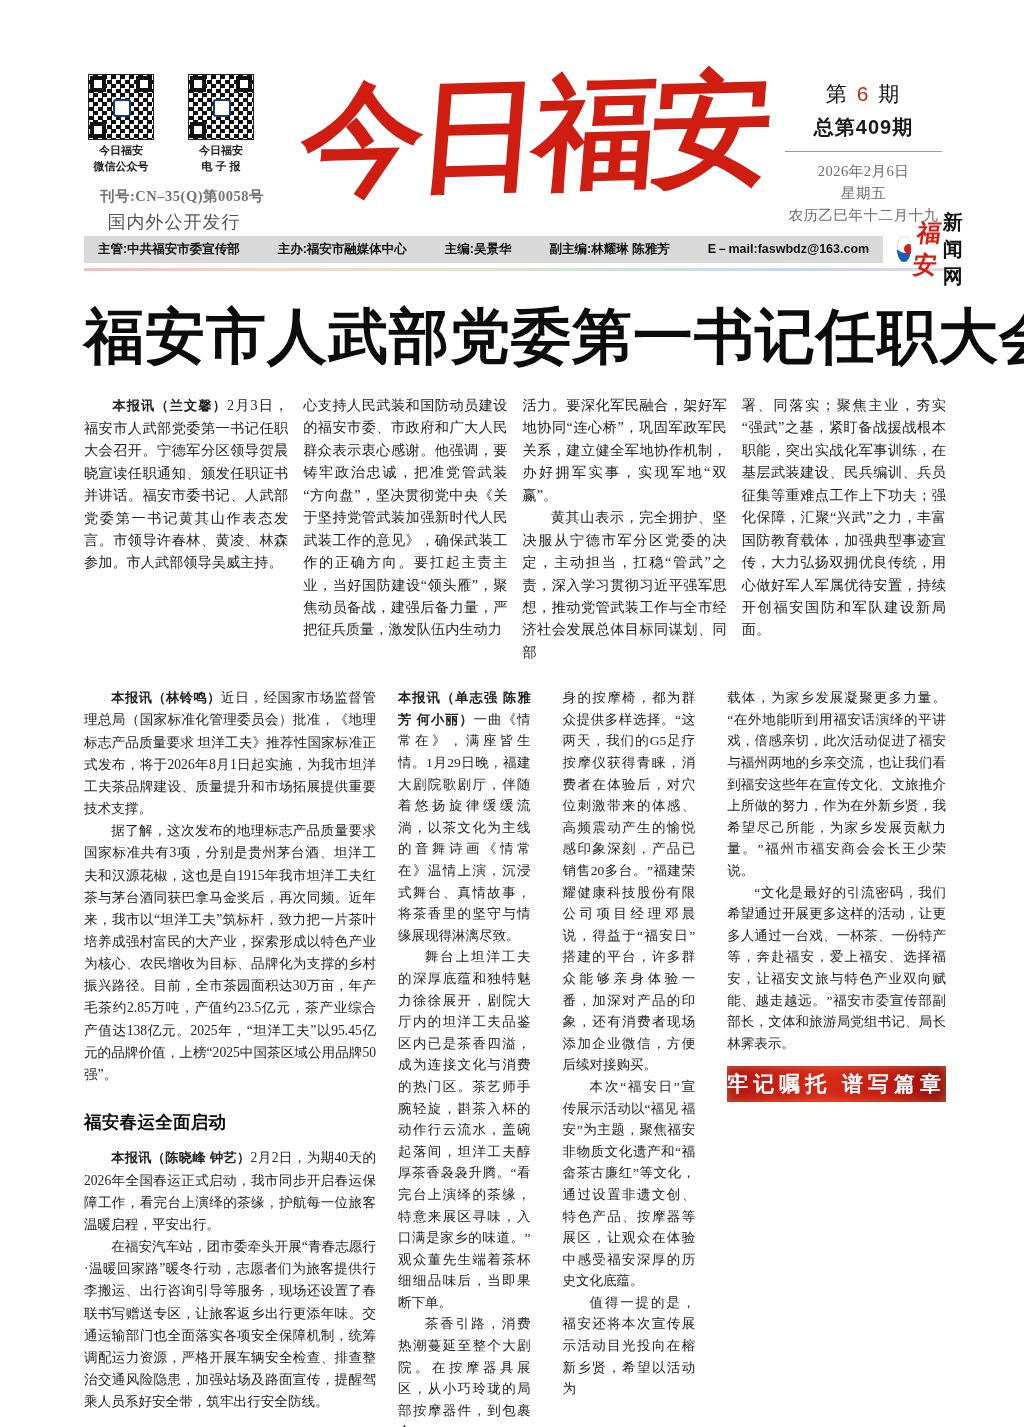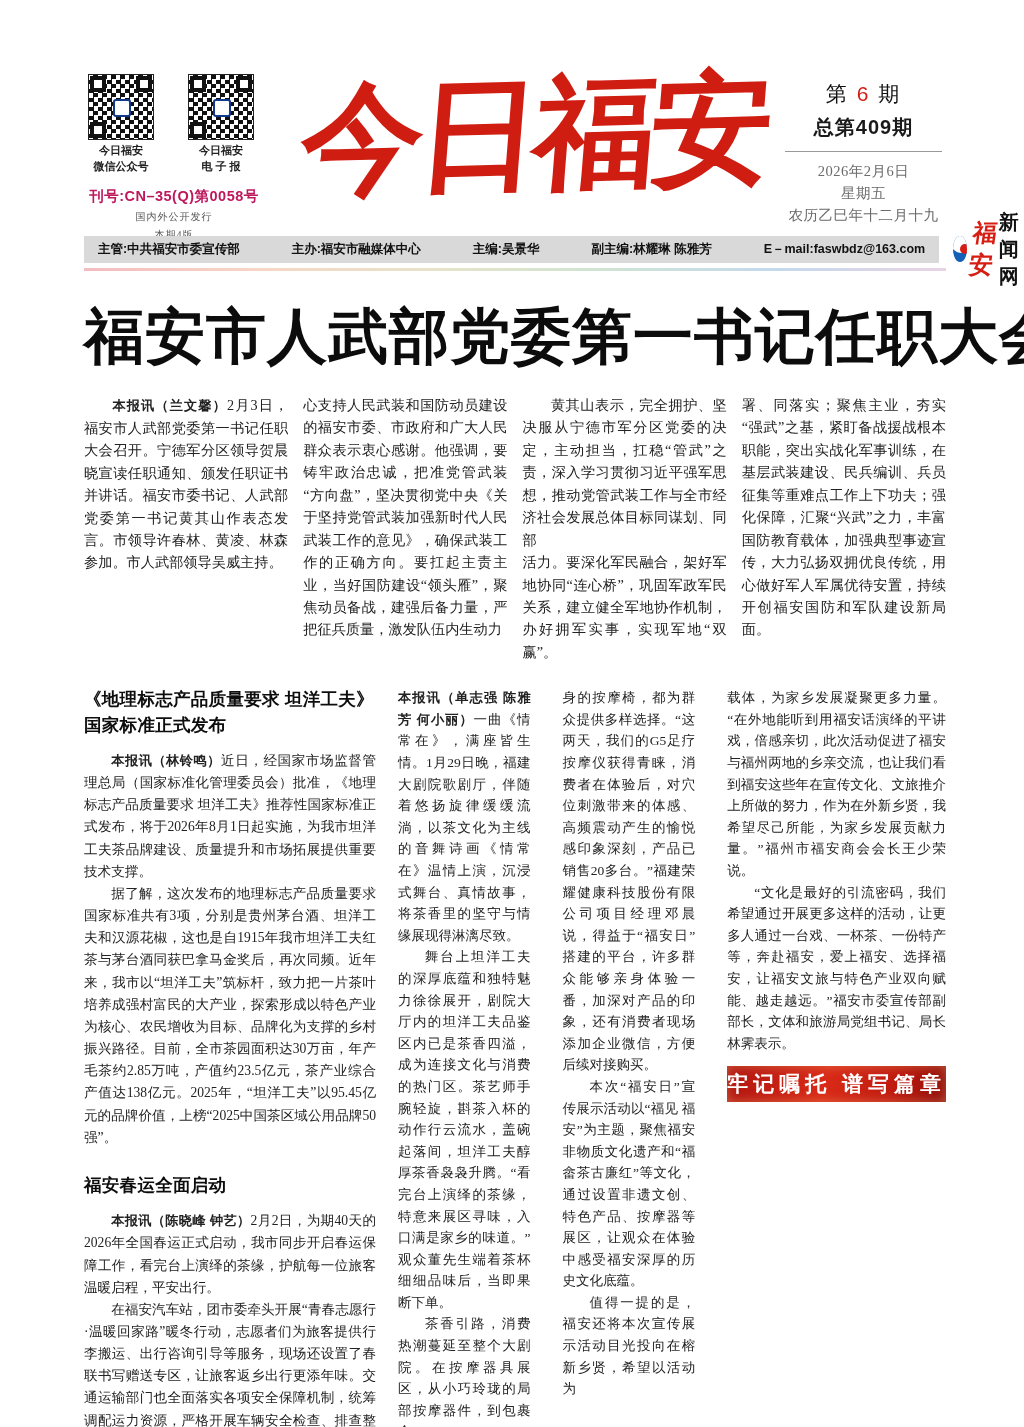--- a/index.html
+++ b/index.html
@@ -19,43 +19,43 @@
   .qr {
     width:66px; height:66px; margin:0 auto 3px auto; position:relative;
     background:repeating-conic-gradient(#111 0% 25%, #fff 0% 50%) 0 0/9px 9px;
     outline:3px solid #fff; border:1px solid #222;
   }
   .qr .finder { position:absolute; width:16px; height:16px; border:4px solid #111; background:#fff; }
   .qr .finder.tl { top:1px; left:1px; } .qr .finder.tr { top:1px; right:1px; } .qr .finder.bl { bottom:1px; left:1px; }
   .qr .core { position:absolute; top:24px; left:24px; width:18px; height:18px; background:#fff; border:2px solid #123a8c; border-radius:3px; }
   .qr-label { font-family:"Liberation Sans",sans-serif; font-size:11px; line-height:1.45; color:#222; font-weight:bold; }
   .pub-info { margin-top:12px; text-align:center; width:180px; }
-  .pub-code { font-family:Liberation Sans, sans-serif; font-size:14.5px; font-weight:bold; color:#be185d; letter-spacing:.5px; }
-  .pub-sub { font-size:10px; color:#555; margin-top:4px; letter-spacing:1px; }
+  .pub-code { font-family:Liberation Serif, serif; font-size:14.5px; font-weight:bold; color:#737373; letter-spacing:.5px;text-align:right; }
+  .pub-sub { font-size:18px; color:#555; margin-top:4px; letter-spacing:1px; }
 
   .hdr-title {
     flex:1; text-align:center; padding-top:8px;
     font-family:"DejaVu Serif","Liberation Serif",serif;
     font-size:122px; line-height:1.1; font-weight:bold; color:#cf1d12;
     transform:skewX(-6deg) rotate(-1.5deg);
     letter-spacing:-6px; white-space:nowrap; user-select:none;
   }
 
   .hdr-right { width:165px; text-align:center; padding-top:22px; }
   .issue-line { font-family:"Liberation Sans",sans-serif; font-size:21px; font-weight:normal; color:#111; letter-spacing:2px; }
   .issue-line .red { color:#d41e14; }
   .issue-total { font-family:"Liberation Sans",sans-serif; font-size:20px; font-weight:bold; margin-top:6px; letter-spacing:1px; }
   .issue-rule { height:1px; background:#999; margin:10px 4px; }
   .date-line { font-size:14.5px; color:#6b6b6b; margin-top:3px; letter-spacing:.5px; white-space:nowrap; }
 
   
   .bar-wrap { display:flex; align-items:center; margin-top:6px; }
   .bar {
     flex:1; background:#d9d9d9; height:27px; display:flex; align-items:center;
-    gap:52px; padding:0 14px; font-family:"Liberation Sans",sans-serif;
+    gap:38px; padding:0 14px; font-family:"Liberation Sans",sans-serif;
     font-size:12.5px; font-weight:bold; color:#111; white-space:nowrap;
   }
   .logo { display:flex; align-items:center; gap:4px; padding-left:14px; background:#fff; height:34px; }
   .logo-icon { width:26px; height:26px; border-radius:50%; background:#1460b6; position:relative; overflow:hidden; }
   .logo-icon::before { content:""; position:absolute; right:-7px; top:-7px; width:24px; height:24px; border-radius:50%; background:#fff; }
   .logo-icon::after { content:""; position:absolute; left:7px; top:8px; width:10px; height:10px; border-radius:50%; background:#d61d12; }
   .logo-fa { font-family:"DejaVu Serif",serif; font-size:24px; font-weight:bold; color:#d61d12; transform:skewX(-8deg); letter-spacing:-1px; }
   .logo-news { font-family:"Liberation Sans",sans-serif; font-size:20px; font-weight:bold; color:#111; }
   .bar-underline { height:3px; margin-top:2px;
     background:linear-gradient(90deg,#f3bcc0,#f6d6c4,#e7e3c8,#cfe4d2,#c3d9ee,#e9d3e2); }
@@ -187,34 +187,33 @@
     <div class="col">
 
     <p class="para"><b class="lead">本报讯（兰文馨）</b><span>2月3日，福安市人武部党委第一书记任职大会召开。宁德军分区领导贺晨晓宣读任职通知、颁发任职证书并讲话。福安市委书记、人武部党委第一书记黄其山作表态发言。市领导许春林、黄凌、林森参加。市人武部领导吴威主持。</span></p>
       </div>
     <div class="col">
 
     <p class="para noindent"><span>心支持人民武装和国防动员建设的福安市委、市政府和广大人民群众表示衷心感谢。他强调，要铸牢政治忠诚，把准党管武装“方向盘”，坚决贯彻党中央《关于坚持党管武装加强新时代人民武装工作的意见》，确保武装工作的正确方向。要扛起主责主业，当好国防建设“领头雁”，聚焦动员备战，建强后备力量，严把征兵质量，激发队伍内生动力</span></p>
       </div>
     <div class="col">
 
-    <p class="para"><span>黄其山表示，完全拥护、坚决服从宁德市军分区党委的决定，主动担当，扛稳“管武”之责，深入学习贯彻习近平强军思想，推动党管武装工作与全市经济社会发展总体目标同谋划、同部</span></p>
-        <p class="para noindent"><span>活力。要深化军民融合，架好军地协同“连心桥”，巩固军政军民关系，建立健全军地协作机制，办好拥军实事，实现军地“双赢”。</span></p>
+    <p class="para noindent"><span>活力。要深化军民融合，架好军地协同“连心桥”，巩固军政军民关系，建立健全军地协作机制，办好拥军实事，实现军地“双赢”。</span></p>
+        <p class="para"><span>黄其山表示，完全拥护、坚决服从宁德市军分区党委的决定，主动担当，扛稳“管武”之责，深入学习贯彻习近平强军思想，推动党管武装工作与全市经济社会发展总体目标同谋划、同部</span></p>
       </div>
     <div class="col">
 
     <p class="para noindent"><span>署、同落实；聚焦主业，夯实“强武”之基，紧盯备战援战根本职能，突出实战化军事训练，在基层武装建设、民兵编训、兵员征集等重难点工作上下功夫；强化保障，汇聚“兴武”之力，丰富国防教育载体，加强典型事迹宣传，大力弘扬双拥优良传统，用心做好军人军属优待安置，持续开创福安国防和军队建设新局面。</span></p>
       </div>
   </div>
 
   <div class="lower">
 
     <div class="left-col">
       <div class="l-article">
-        <div class="l-title">《地理标志产品质量要求 坦洋工夫》国家标准正式发布</div>
         <div>
 
         <p class="para"><b class="lead">本报讯（林铃鸣）</b><span>近日，经国家市场监督管理总局（国家标准化管理委员会）批准，《地理标志产品质量要求 坦洋工夫》推荐性国家标准正式发布，将于2026年8月1日起实施，为我市坦洋工夫茶品牌建设、质量提升和市场拓展提供重要技术支撑。</span></p>
             <p class="para"><span>据了解，这次发布的地理标志产品质量要求国家标准共有3项，分别是贵州茅台酒、坦洋工夫和汉源花椒，这也是自1915年我市坦洋工夫红茶与茅台酒同获巴拿马金奖后，再次同频。近年来，我市以“坦洋工夫”筑标杆，致力把一片茶叶培养成强村富民的大产业，探索形成以特色产业为核心、农民增收为目标、品牌化为支撑的乡村振兴路径。目前，全市茶园面积达30万亩，年产毛茶约2.85万吨，产值约23.5亿元，茶产业综合产值达138亿元。2025年，“坦洋工夫”以95.45亿元的品牌价值，上榜“2025中国茶区域公用品牌50强”。</span></p>
           </div>
       </div>
       <div class="l-article">
         <div class="l-title">福安春运全面启动</div>
         <div>
 

